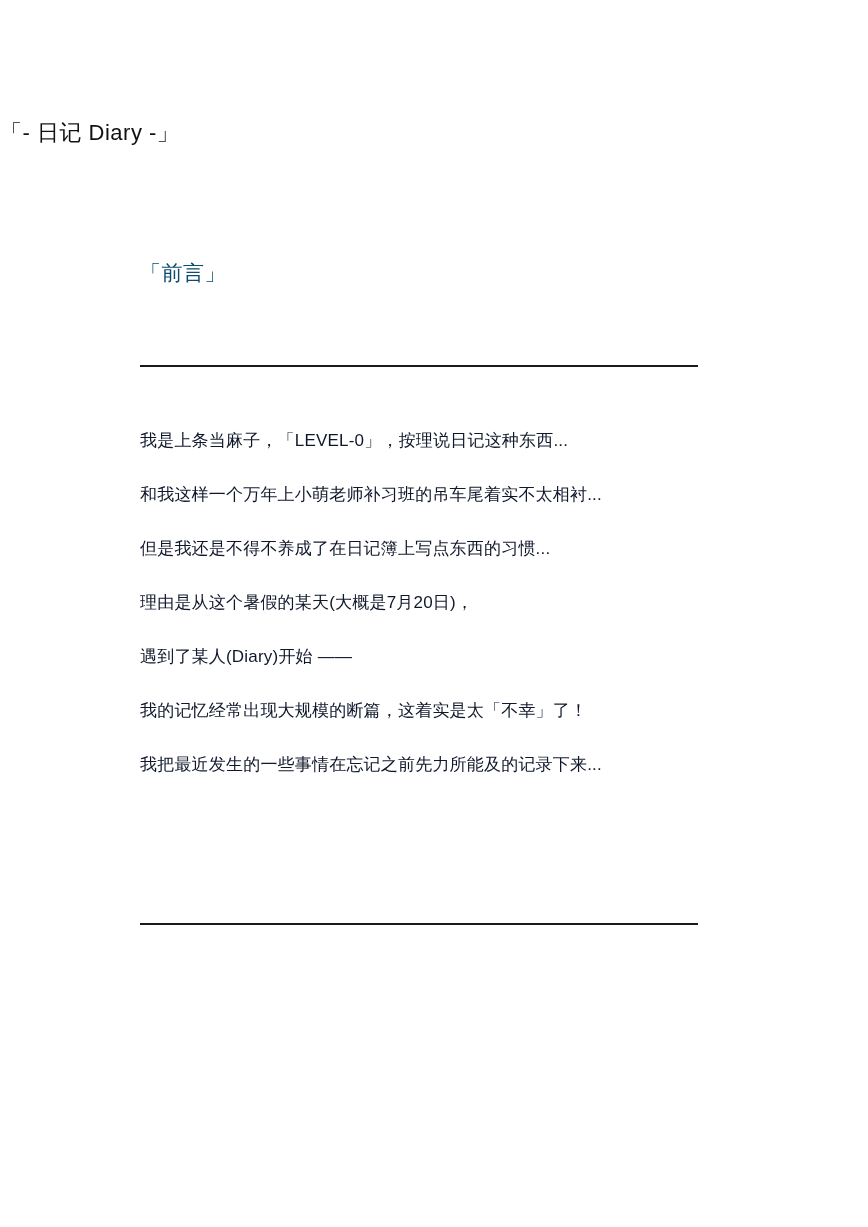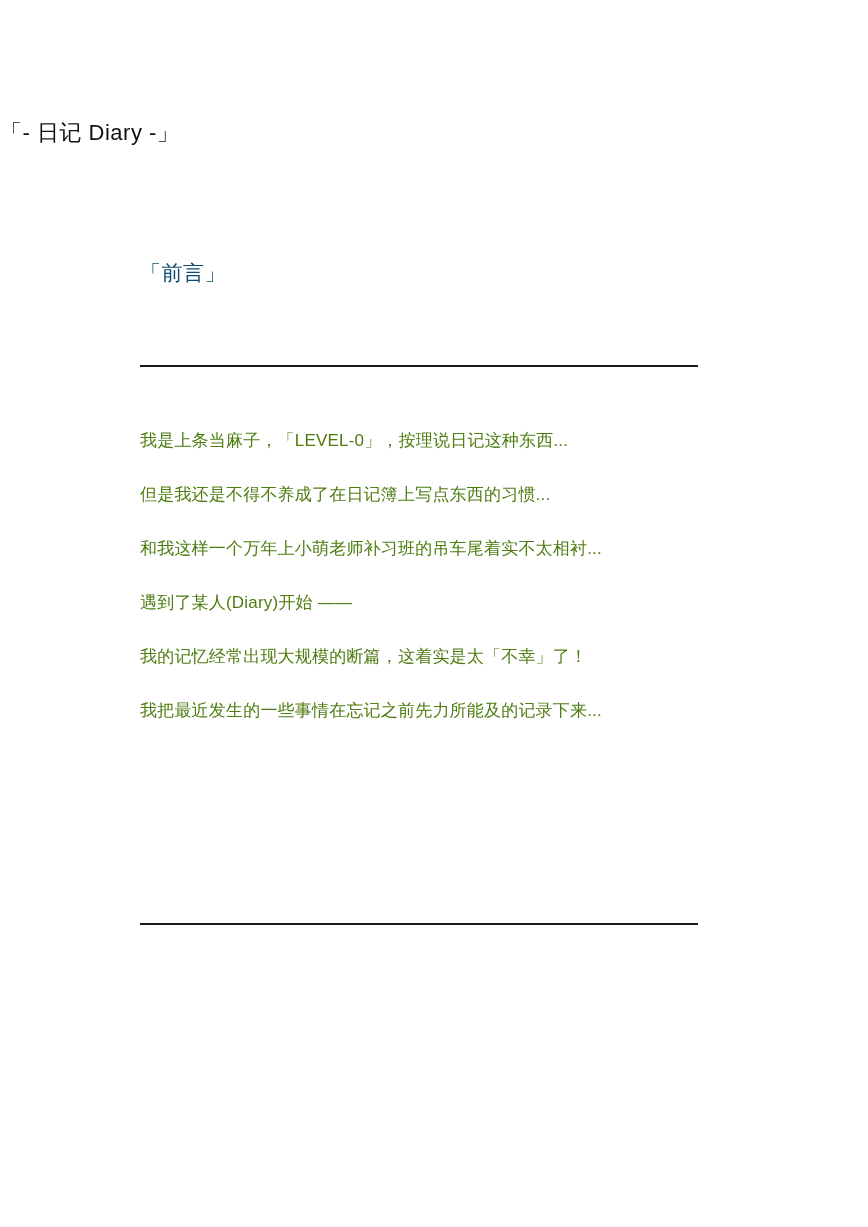--- a/index.html
+++ b/index.html
@@ -54,21 +54,21 @@
   .rule-bottom { top: 923px; }
   .body-block {
     position: absolute;
     top: 432px;
     left: 140px;
     width: 600px;
   }
   .body-line {
     font-size: 17px;
     line-height: 1.0;
-    color: #4d7c0f;
+    color: #0f172a;
     margin: 0 0 37px 0;
     white-space: pre;
     letter-spacing: 0.2px;
   }
   .body-line:last-child {
     margin-bottom: 8px;
   }
 </style>
 </head>
 <body>
@@ -76,22 +76,23 @@
 <div class="page">
 
   <div class="doc-title">「- 日记 Diary -」</div>
 
   <div class="section-heading">「前言」</div>
 
   <div class="rule rule-top"></div>
 
   <div class="body-block">
     <p class="body-line">我是上条当麻子，「LEVEL-0」，按理说日记这种东西...</p>
+    <p class="body-line">和我这样一个万年上小萌老师补习班的吊车尾着实不太相衬...</p>
     <p class="body-line">但是我还是不得不养成了在日记簿上写点东西的习惯...</p>
-    <p class="body-line">和我这样一个万年上小萌老师补习班的吊车尾着实不太相衬...</p>
+    <p class="body-line">理由是从这个暑假的某天(大概是7月20日)，</p>
     <p class="body-line">遇到了某人(Diary)开始 ——</p>
     <p class="body-line">我的记忆经常出现大规模的断篇，这着实是太「不幸」了！</p>
     <p class="body-line">我把最近发生的一些事情在忘记之前先力所能及的记录下来...</p>
   </div>
 
   <div class="rule rule-bottom"></div>
 
 </div>
 
 </body></html>

